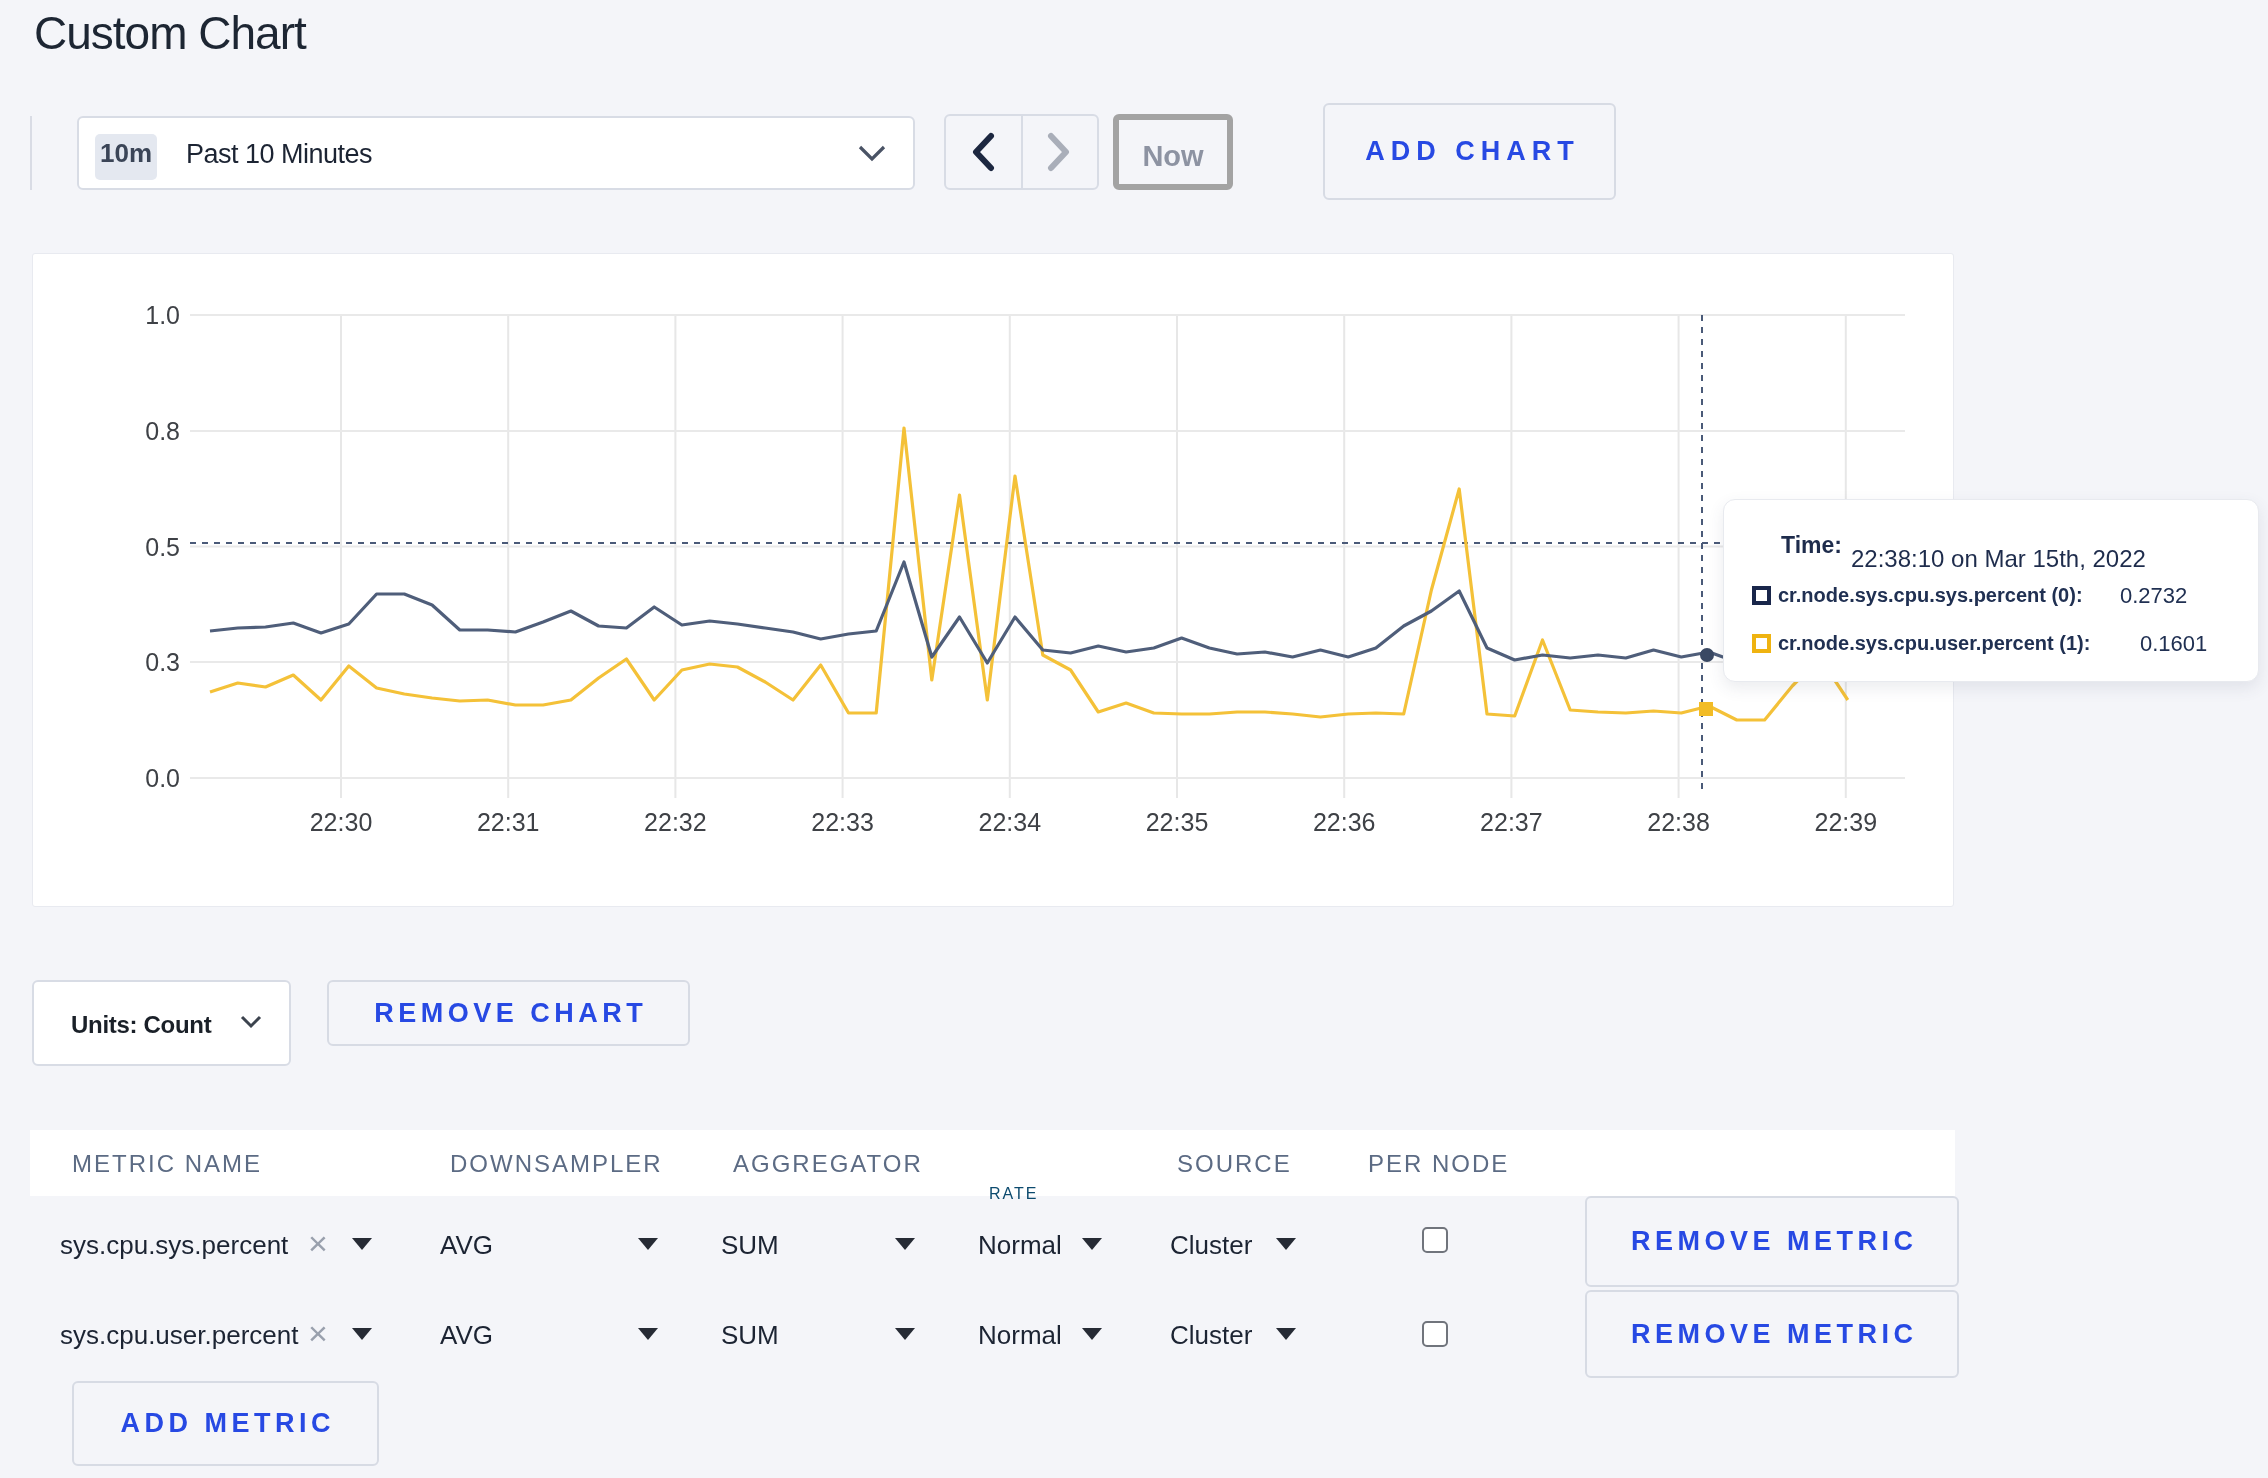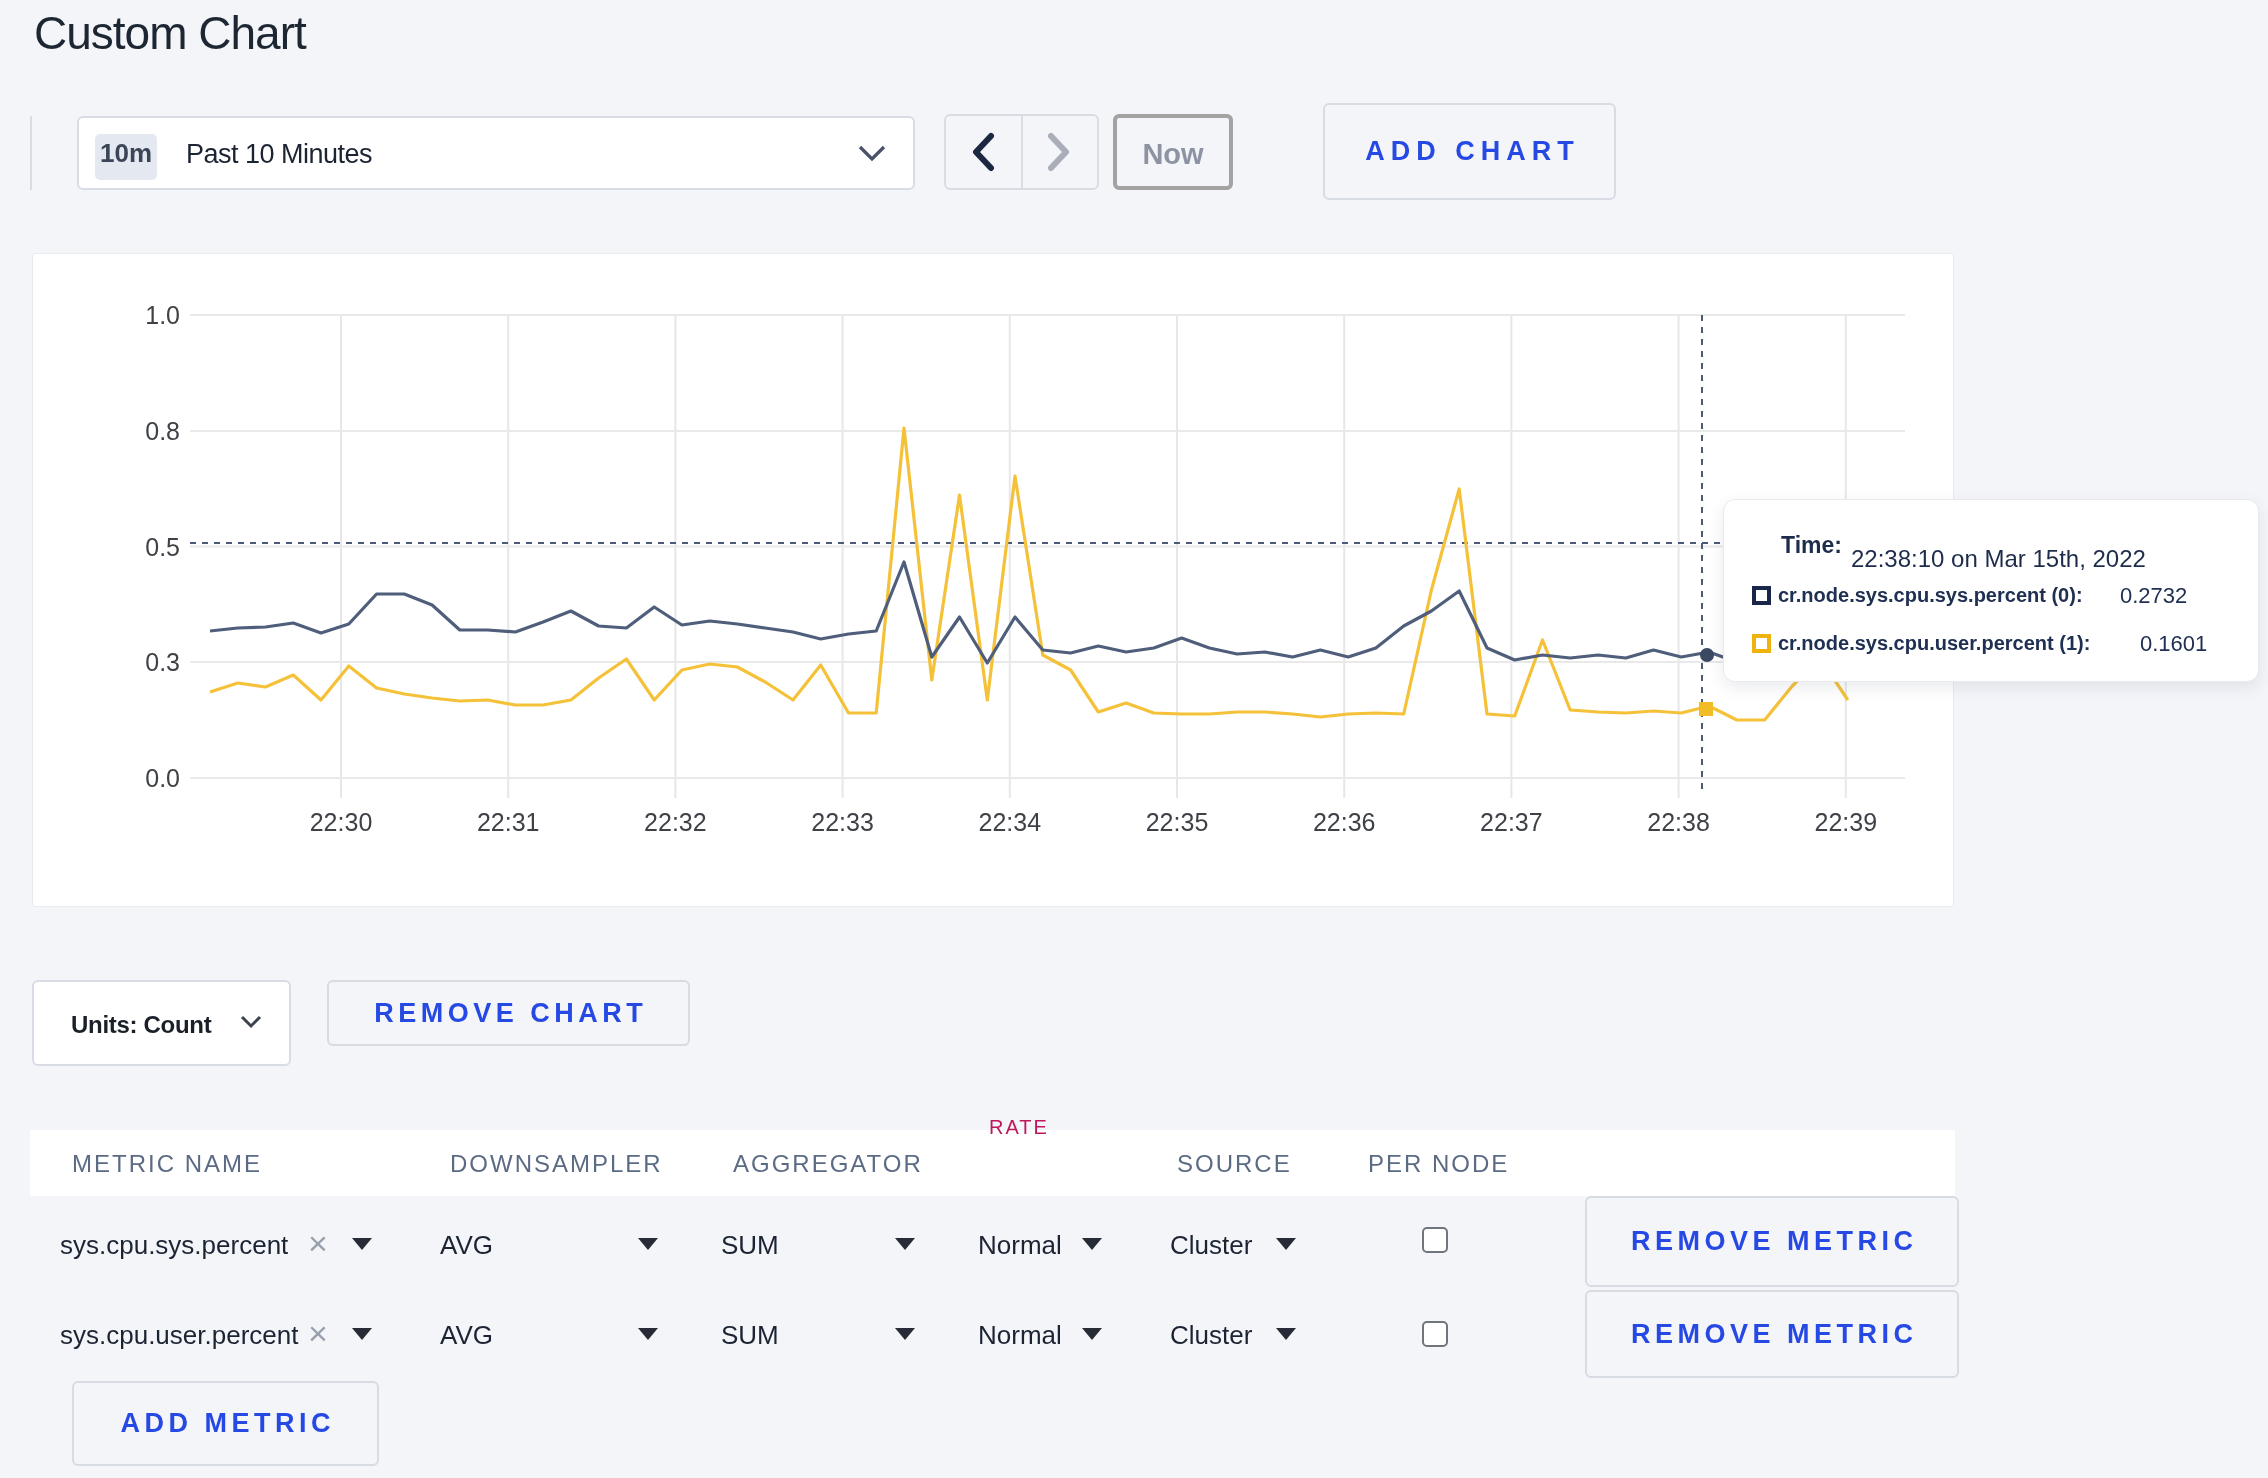--- a/index.html
+++ b/index.html
@@ -25,21 +25,21 @@
 
 <div class="abs" style="left:944px;top:114px;width:155px;height:76px;border:2px solid #d8dce5;border-radius:6px;"></div>
 <div class="abs" style="left:1021px;top:116px;width:2px;height:72px;background:#d8dce5;"></div>
 <svg class="abs" style="left:970px;top:132px;" width="26" height="40" viewBox="0 0 26 40">
     <path d="M21 4 L6 20 L21 36" fill="none" stroke="#1c2740" stroke-width="6" stroke-linecap="round" stroke-linejoin="round"></path>
   </svg>
 <svg class="abs" style="left:1046px;top:132px;" width="26" height="40" viewBox="0 0 26 40">
     <path d="M5 4 L20 20 L5 36" fill="none" stroke="#a9aeb9" stroke-width="6" stroke-linecap="round" stroke-linejoin="round"></path>
   </svg>
 
-<div class="abs" style="left:1113px;top:114px;width:120px;height:76px;border:4px solid #a3a3a3;border-radius:6px;text-align:center;line-height:72px;font-size:29px;font-weight:600;color:#8d93a2;">Now</div>
+<div class="abs" style="left:1113px;top:114px;width:120px;height:76px;border:6px solid #a3a3a3;border-radius:6px;text-align:center;line-height:72px;font-size:29px;font-weight:600;color:#8d93a2;">Now</div>
 
 <div class="btn" style="left:1299px;top:103px;width:293px;height:97px;font-weight:700;letter-spacing:6px;text-indent:6px;">ADD CHART</div>
 
 <div class="abs" style="left:32px;top:253px;width:1922px;height:654px;background:#fff;border:1px solid #e8eaf0;border-radius:3px;"></div>
 <svg class="abs" style="left:32px;top:253px;" width="1922" height="654" viewBox="0 0 1922 654">
 <line x1="309.0" y1="62" x2="309.0" y2="545" stroke="#e7e7e7" stroke-width="2"></line>
 <line x1="476.2" y1="62" x2="476.2" y2="545" stroke="#e7e7e7" stroke-width="2"></line>
 <line x1="643.4" y1="62" x2="643.4" y2="545" stroke="#e7e7e7" stroke-width="2"></line>
 <line x1="810.6" y1="62" x2="810.6" y2="545" stroke="#e7e7e7" stroke-width="2"></line>
 <line x1="977.8" y1="62" x2="977.8" y2="545" stroke="#e7e7e7" stroke-width="2"></line>
@@ -90,21 +90,21 @@
 <div class="abs" style="left:71px;top:1011px;font-size:24px;letter-spacing:-0.3px;font-weight:700;color:#1a2028;">Units: Count</div>
 <svg class="abs" style="left:239px;top:1014px;" width="24" height="16" viewBox="0 0 24 16">
     <path d="M3 3 L12 12 L21 3" fill="none" stroke="#3c434e" stroke-width="3"></path>
   </svg>
 <div class="btn" style="left:303px;top:980px;width:363px;height:66px;">REMOVE CHART</div>
 
 <div class="abs" style="left:30px;top:1130px;width:1925px;height:66px;background:#fff;"></div>
 <div class="abs" style="left:72px;top:1150px;font-size:24px;color:#5c6b84;letter-spacing:2px;">METRIC NAME</div>
 <div class="abs" style="left:450px;top:1150px;font-size:24px;color:#5c6b84;letter-spacing:2px;">DOWNSAMPLER</div>
 <div class="abs" style="left:733px;top:1150px;font-size:24px;color:#5c6b84;letter-spacing:2px;">AGGREGATOR</div>
-<div class="abs" style="left:989px;top:1116px;font-size:20px;color:#be185d;letter-spacing:2px;">RATE</div>
+<div class="abs" style="left:989px;top:1185px;font-size:16px;color:#0c4a6e;letter-spacing:2px;">RATE</div>
 <div class="abs" style="left:1177px;top:1150px;font-size:24px;color:#5c6b84;letter-spacing:2px;">SOURCE</div>
 <div class="abs" style="left:1368px;top:1150px;font-size:24px;color:#5c6b84;letter-spacing:2px;">PER NODE</div>
 
 <div class="abs" style="left:60px;top:1230px;font-size:26px;color:#1c2433;">sys.cpu.sys.percent</div>
 <div class="abs" style="left:308px;top:1224px;font-size:34px;color:#99a0ad;">×</div>
 <div style="position:absolute;left:352px;top:1238px;width:0;height:0;border-left:10px solid transparent;border-right:10px solid transparent;border-top:12px solid #262b35;"></div>
 <div class="abs" style="left:440px;top:1230px;font-size:26px;color:#1c2433;">AVG</div>
 <div style="position:absolute;left:638px;top:1238px;width:0;height:0;border-left:10px solid transparent;border-right:10px solid transparent;border-top:12px solid #262b35;"></div>
 <div class="abs" style="left:721px;top:1230px;font-size:26px;color:#1c2433;">SUM</div>
 <div style="position:absolute;left:895px;top:1238px;width:0;height:0;border-left:10px solid transparent;border-right:10px solid transparent;border-top:12px solid #262b35;"></div>

